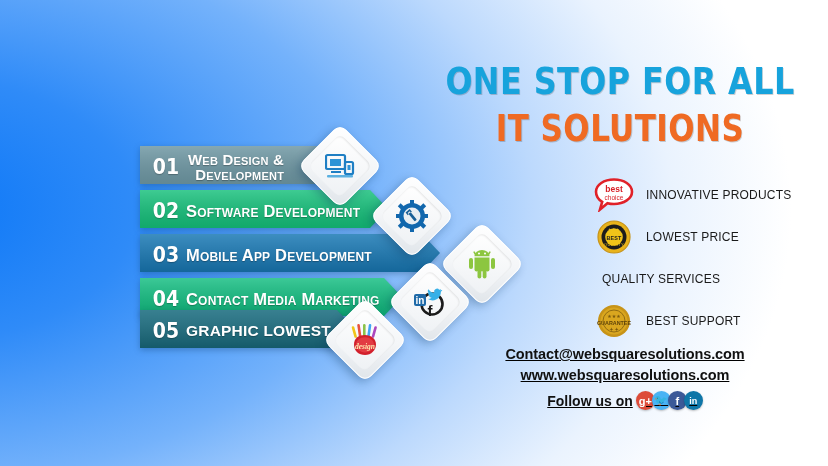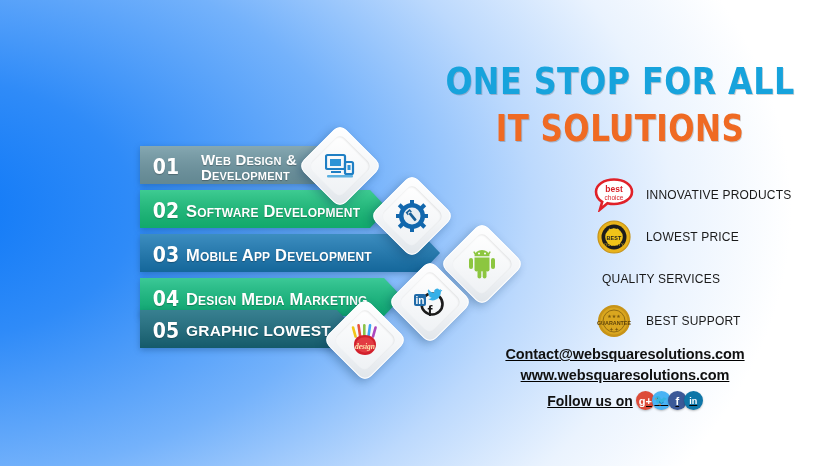--- a/index.html
+++ b/index.html
@@ -100,21 +100,21 @@
         <polygon points="0,0 182,0 200,19 182,38 0,38" fill="#6e97a3"></polygon>
         <polygon points="0,0 182,0 200,19 182,38 0,38" fill="url(#g01)"></polygon>
         <defs>
             <linearGradient id="g01" x1="0" y1="0" x2="0" y2="1">
           <stop offset="0" stop-color="#ffffff" stop-opacity=".16"></stop>
           <stop offset="1" stop-color="#000000" stop-opacity=".10"></stop>
         </linearGradient>
           </defs>
       </svg>
       <div class="num">01</div>
-      <div class="lbl sc two" style="text-align:left;margin-left:15px;">
+      <div class="lbl sc two" style="text-align:right;margin-left:2px;">
         <div>Web Design &amp;</div>
         <div>Development</div>
       </div>
     </div>
 
     <div class="bar" style="top:44px;width:248px;">
       <svg class="shape" viewBox="0 0 248 38" preserveAspectRatio="none">
         <polygon points="0,0 230,0 248,19 230,38 0,38" fill="#14c07a"></polygon>
         <polygon points="0,0 230,0 248,19 230,38 0,38" fill="url(#g02)"></polygon>
         <defs>
@@ -148,21 +148,21 @@
         <polygon points="0,0 244,0 262,19 244,38 0,38" fill="#11bd80"></polygon>
         <polygon points="0,0 244,0 262,19 244,38 0,38" fill="url(#g04)"></polygon>
         <defs>
             <linearGradient id="g04" x1="0" y1="0" x2="0" y2="1">
           <stop offset="0" stop-color="#ffffff" stop-opacity=".18"></stop>
           <stop offset="1" stop-color="#000000" stop-opacity=".12"></stop>
         </linearGradient>
           </defs>
       </svg>
       <div class="num">04</div>
-      <div class="lbl sc">Design Media Marketing</div>
+      <div class="lbl sc">Contact Media Marketing</div>
     </div>
 
     <div class="bar" style="top:164px;width:215px;">
       <svg class="shape" viewBox="0 0 215 38" preserveAspectRatio="none">
         <polygon points="0,0 197,0 215,19 197,38 0,38" fill="#186b7e"></polygon>
         <polygon points="0,0 197,0 215,19 197,38 0,38" fill="url(#g05)"></polygon>
         <defs>
             <linearGradient id="g05" x1="0" y1="0" x2="0" y2="1">
           <stop offset="0" stop-color="#ffffff" stop-opacity=".14"></stop>
           <stop offset="1" stop-color="#000000" stop-opacity=".16"></stop>

